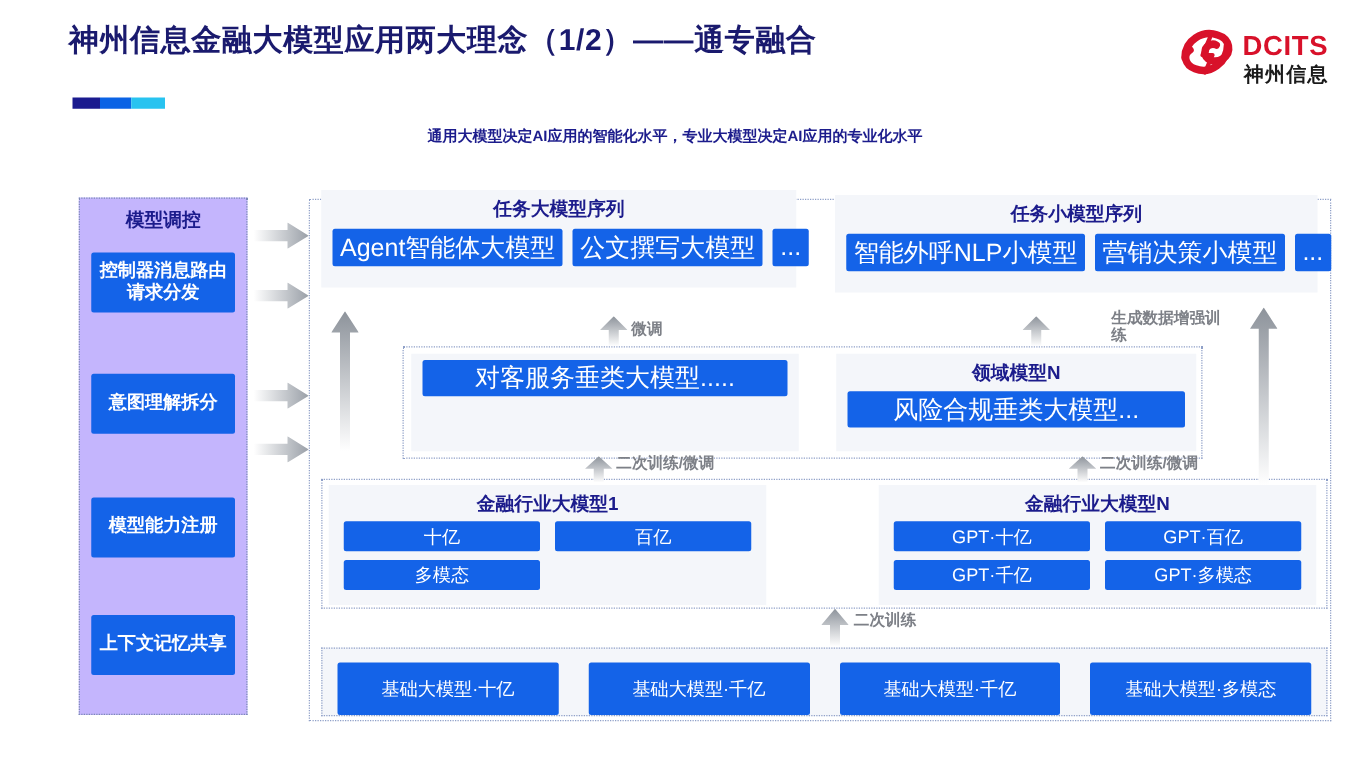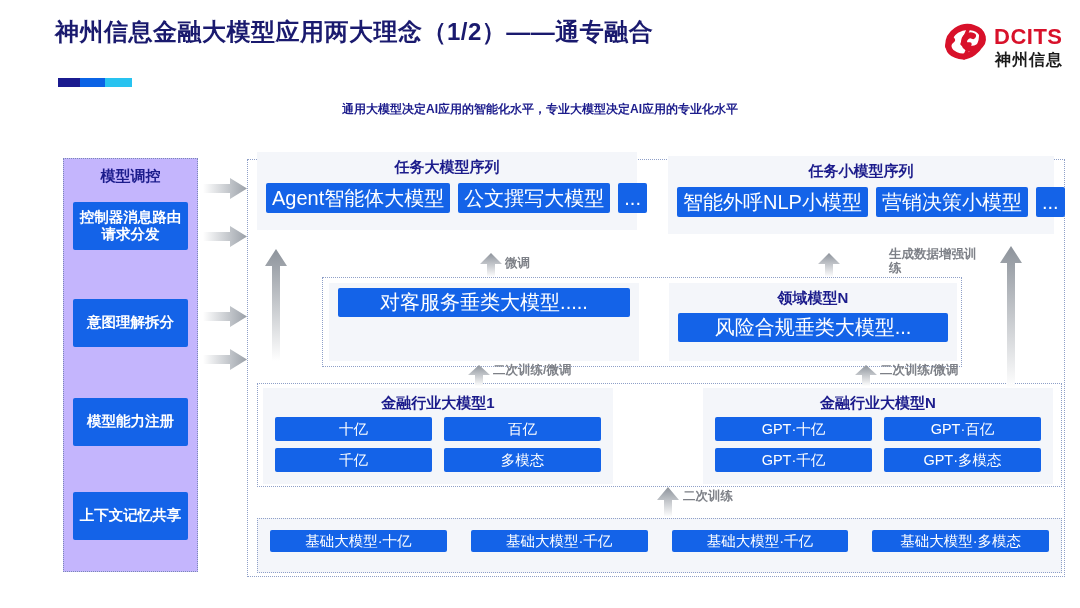--- a/index.html
+++ b/index.html
@@ -123,21 +123,21 @@
 
   
   .base-band{
     position:absolute;left:257px;top:518px;width:805px;height:55px;
     border:1px dotted #8fa0c8;box-sizing:border-box;
     background:#f4f6fa;
   }
   .base-grid{
     display:flex;gap:24px;padding:11px 12px;justify-content:space-between;
   }
-  .base-grid .chip{flex:1 1 0;height:22px;font-size:14.5px;}
+  .base-grid .chip{flex:1 1 0;height:42px;font-size:14.5px;}
 
   
   .uarrow{position:absolute;}
   .ua-left-tall{left:265px;top:249px;width:22px;height:112px;}
   .ua-mid-small{left:480px;top:253px;width:22px;height:24px;}
   .ua-dom1{left:468px;top:365px;width:22px;height:21px;}
   .ua-right-small{left:818px;top:253px;width:22px;height:24px;}
   .ua-dom2{left:855px;top:365px;width:22px;height:21px;}
   .ua-right-tall{left:1000px;top:246px;width:22px;height:142px;}
   .ua-base{left:657px;top:487px;width:22px;height:30px;}
@@ -248,21 +248,20 @@
       </div>
     </div>
   </div>
 
   <div class="ind-band">
     <div class="ind ind1">
       <div class="panel-title">金融行业大模型1</div>
       <div class="ind-grid">
         <div class="chip">十亿</div>
         <div class="chip">百亿</div>
-        <div class="chip">千亿</div>
         <div class="chip">多模态</div>
       </div>
     </div>
     <div class="ind ind2">
       <div class="panel-title">金融行业大模型N</div>
       <div class="ind-grid">
         <div class="chip">GPT·十亿</div>
         <div class="chip">GPT·百亿</div>
         <div class="chip">GPT·千亿</div>
         <div class="chip">GPT·多模态</div>

